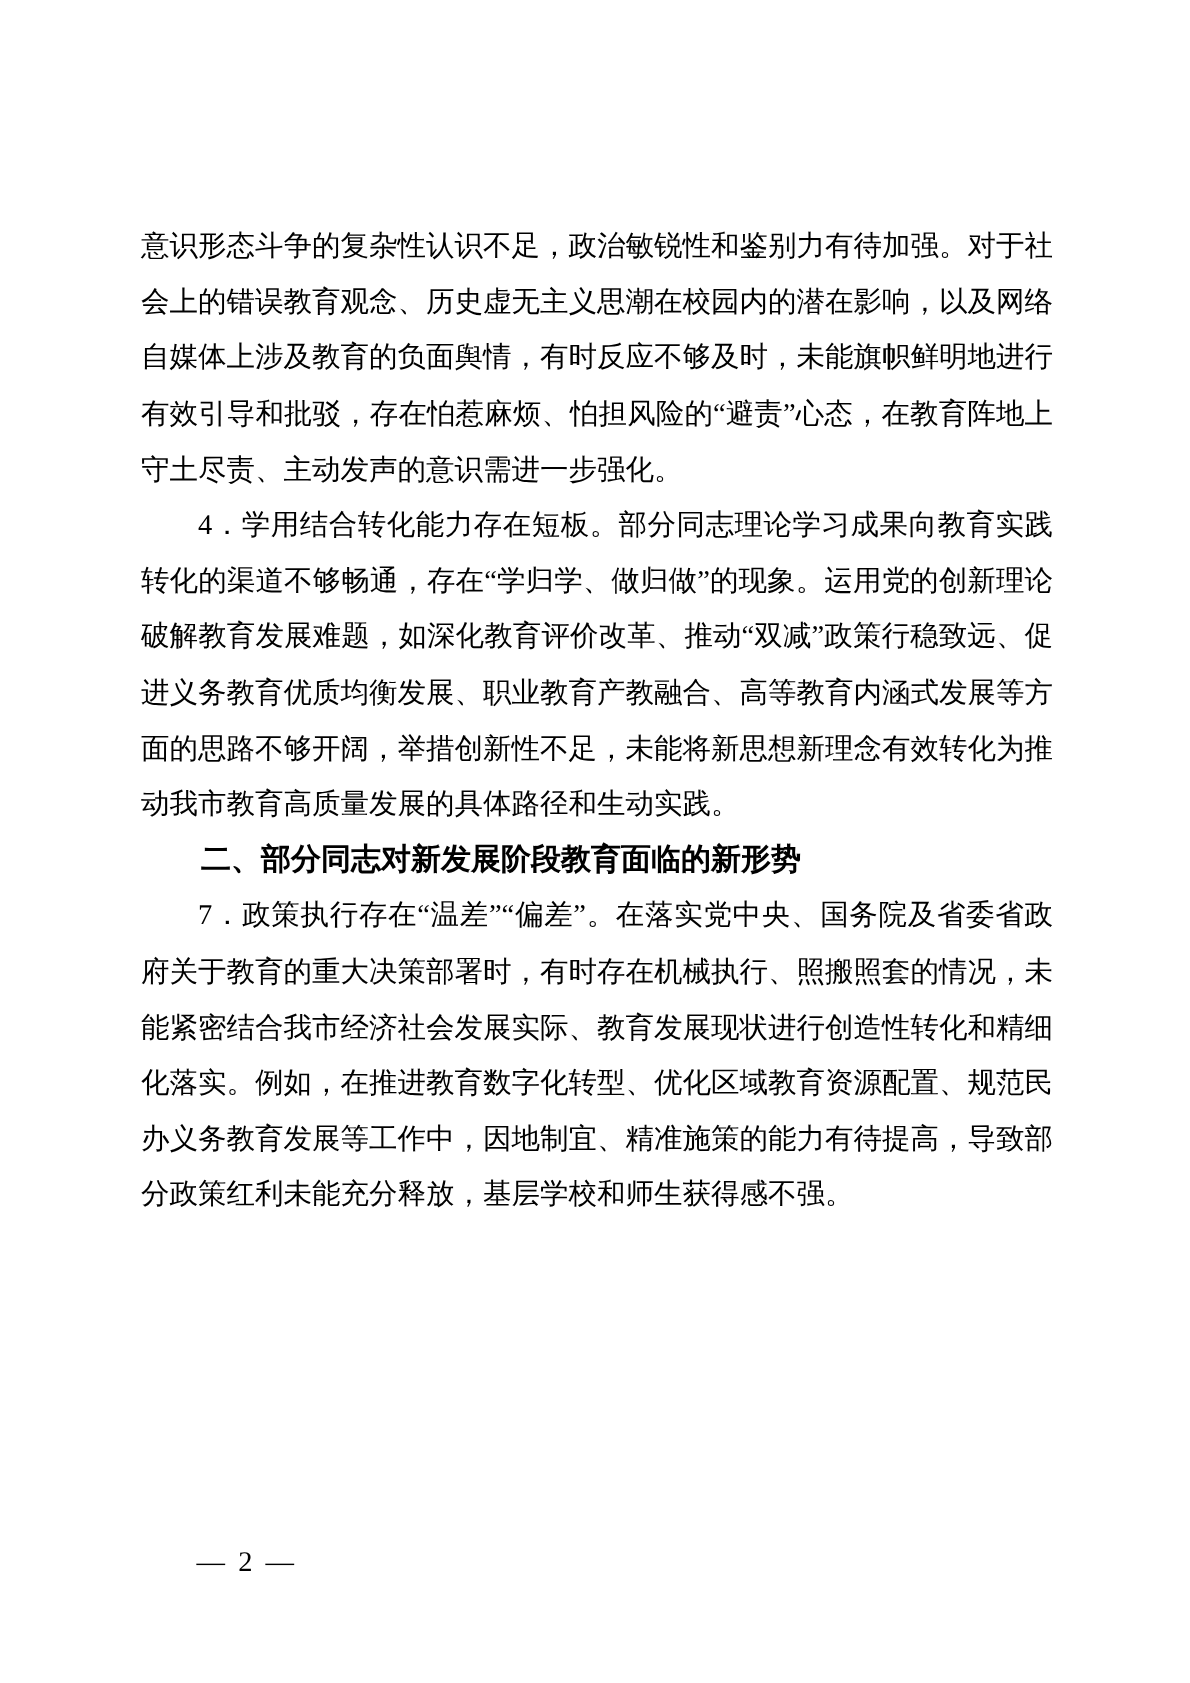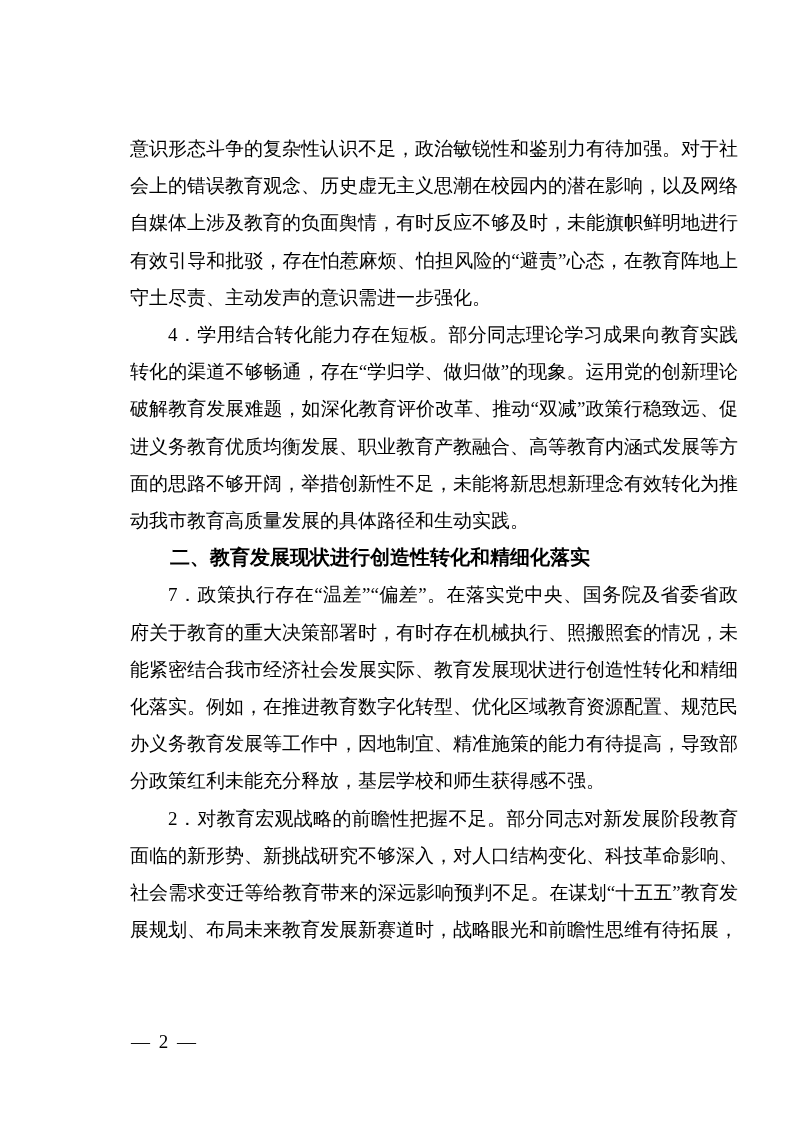--- a/index.html
+++ b/index.html
@@ -19,23 +19,22 @@
     position: absolute;
     left: 0;
     top: 0;
     width: 793px;
     height: 1122px;
     background: #ffffff;
   }
   .doc-body {
     position: absolute;
     left: 94px;
-    top: 130px;
+    top: 146px;
     width: 608px;
-    margin-left: 36px;
   }
   p.para {
     margin: 0;
     font-size: 19px;
     line-height: 37.2px;
     text-align: justify;
     letter-spacing: 0;
     color: #000000;
   }
   p.indent {
@@ -66,23 +65,22 @@
 <body>
 
 <div class="page">
 
   <div class="doc-body">
 
     <p class="para">意识形态斗争的复杂性认识不足，政治敏锐性和鉴别力有待加强。对于社会上的错误教育观念、历史虚无主义思潮在校园内的潜在影响，以及网络自媒体上涉及教育的负面舆情，有时反应不够及时，未能旗帜鲜明地进行有效引导和批驳，存在怕惹麻烦、怕担风险的“避责”心态，在教育阵地上守土尽责、主动发声的意识需进一步强化。</p>
 
     <p class="para indent">4．学用结合转化能力存在短板。部分同志理论学习成果向教育实践转化的渠道不够畅通，存在“学归学、做归做”的现象。运用党的创新理论破解教育发展难题，如深化教育评价改革、推动“双减”政策行稳致远、促进义务教育优质均衡发展、职业教育产教融合、高等教育内涵式发展等方面的思路不够开阔，举措创新性不足，未能将新思想新理念有效转化为推动我市教育高质量发展的具体路径和生动实践。</p>
 
-    <p class="heading">二、教育发展现状进行创造性转化和精细化落实</p>
+    <p class="heading">二、部分同志对新发展阶段教育面临的新形势</p>
 
     <p class="para indent">7．政策执行存在“温差”“偏差”。在落实党中央、国务院及省委省政府关于教育的重大决策部署时，有时存在机械执行、照搬照套的情况，未能紧密结合我市经济社会发展实际、教育发展现状进行创造性转化和精细化落实。例如，在推进教育数字化转型、优化区域教育资源配置、规范民办义务教育发展等工作中，因地制宜、精准施策的能力有待提高，导致部分政策红利未能充分释放，基层学校和师生获得感不强。</p>
 
-    <p class="para indent">2．对教育宏观战略的前瞻性把握不足。部分同志对新发展阶段教育面临的新形势、新挑战研究不够深入，对人口结构变化、科技革命影响、社会需求变迁等给教育带来的深远影响预判不足。在谋划“十五五”教育发展规划、布局未来教育发展新赛道时，战略眼光和前瞻性思维有待拓展，</p>
 
   </div>
 
   <div class="footer">— 2 —</div>
 
 </div>
 
 </body></html>

